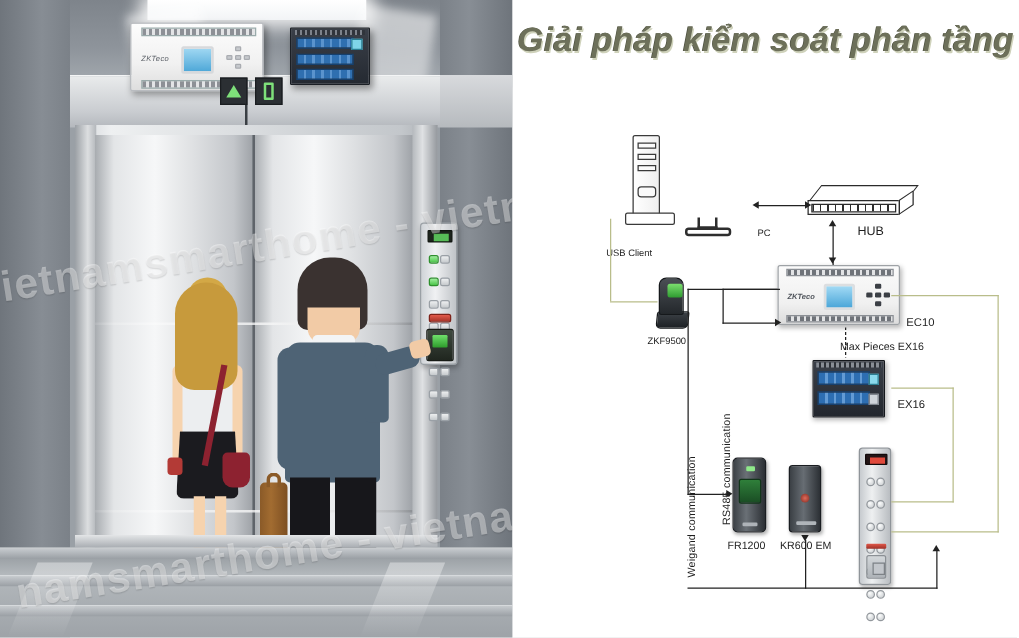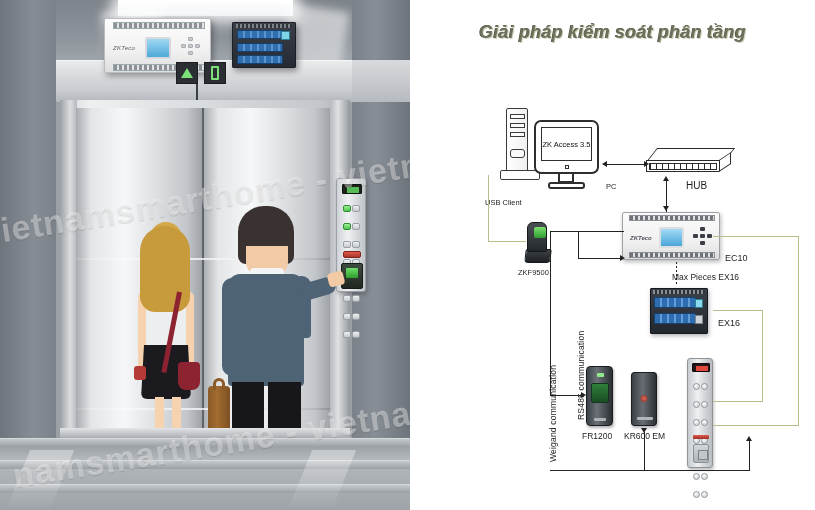--- a/index.html
+++ b/index.html
@@ -324,21 +324,21 @@
 
   
   #right {
     position:absolute; left:410px; top:0; width:405px; height:510px;
     background:#fff;
   }
   #title {
     position:absolute; left:0; top:18px; width:405px; text-align:center;
     font-family:"Liberation Sans", sans-serif;
     font-style:italic; font-weight:700;
-    font-size:18px; line-height:28px;
+    font-size:27px; line-height:28px;
     color:#6d705a;
     text-shadow: 1px 1px 0 #cfd2bb, -0.5px -0.5px 0 #4d5040;
     letter-spacing:.2px;
   }
   .diag { position:absolute; left:0; top:0; width:405px; height:510px; }
   .lbl {
     position:absolute; font-size:7.5px; color:#1e1e1e;
     font-family:"Liberation Sans", sans-serif; white-space:nowrap;
   }
   .lbl.v {
@@ -697,26 +697,20 @@
 
     <div class="diag">
 
       <div class="pc-tower">
         <i></i>
           <i></i>
           <i></i>
           <i></i>
       </div>
       <div class="pc-base"></div>
-      <div class="pc-mon">
-        <div class="pc-screen">
-          <span>ZK Access 3.5</span>
-        </div>
-        <div class="pc-dot"></div>
-      </div>
       <div class="pc-neck"></div>
       <div class="pc-foot"></div>
       <div class="lbl" style="left:196px; top:182px">PC</div>
 
       <div class="hub">
         <div class="hub-top"></div>
         <div class="hub-face"></div>
         <div class="hub-ports"></div>
         <div class="hub-side"></div>
       </div>

